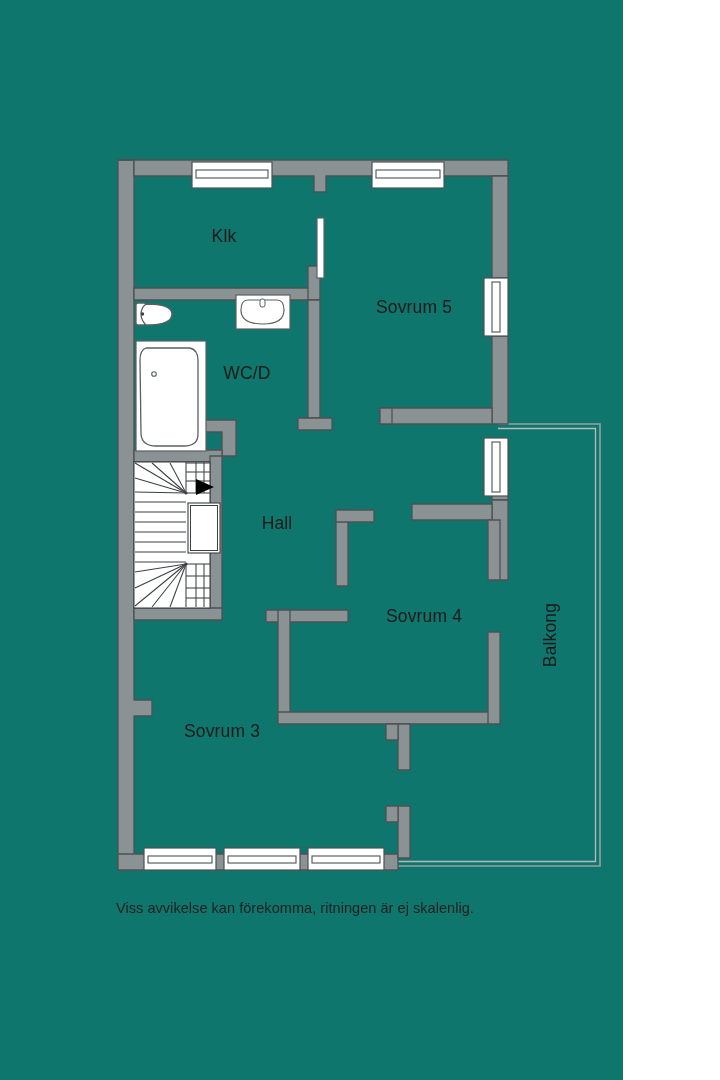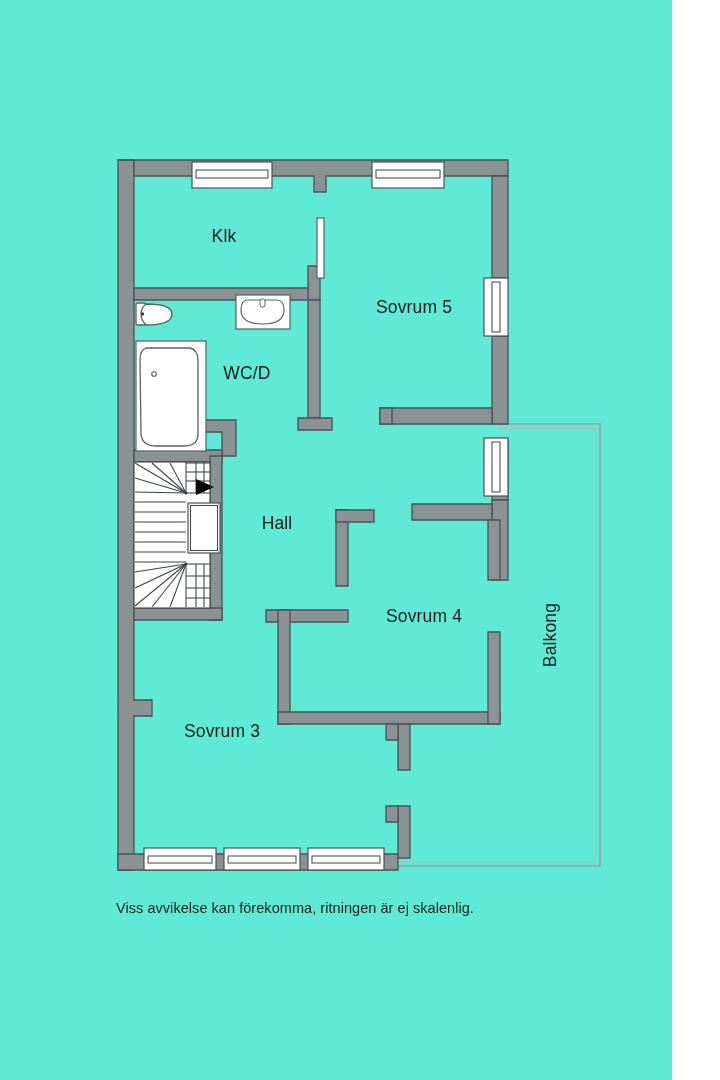--- a/index.html
+++ b/index.html
@@ -8,23 +8,23 @@
     background: #ffffff;
   }
   body {
     width: 720px;
     height: 1080px;
     font-family: "Liberation Sans", sans-serif;
     -webkit-font-smoothing: antialiased;
   }
   #plan-root {
     position: relative;
-    width: 672px;
+    width: 623px;
     height: 1080px;
-    background: #5eead4;
+    background: #0f766e;
     overflow: hidden;
   }
   #floorplan-svg {
     position: absolute;
     left: 0;
     top: 0;
     width: 720px;
     height: 1080px;
     display: block;
   }

